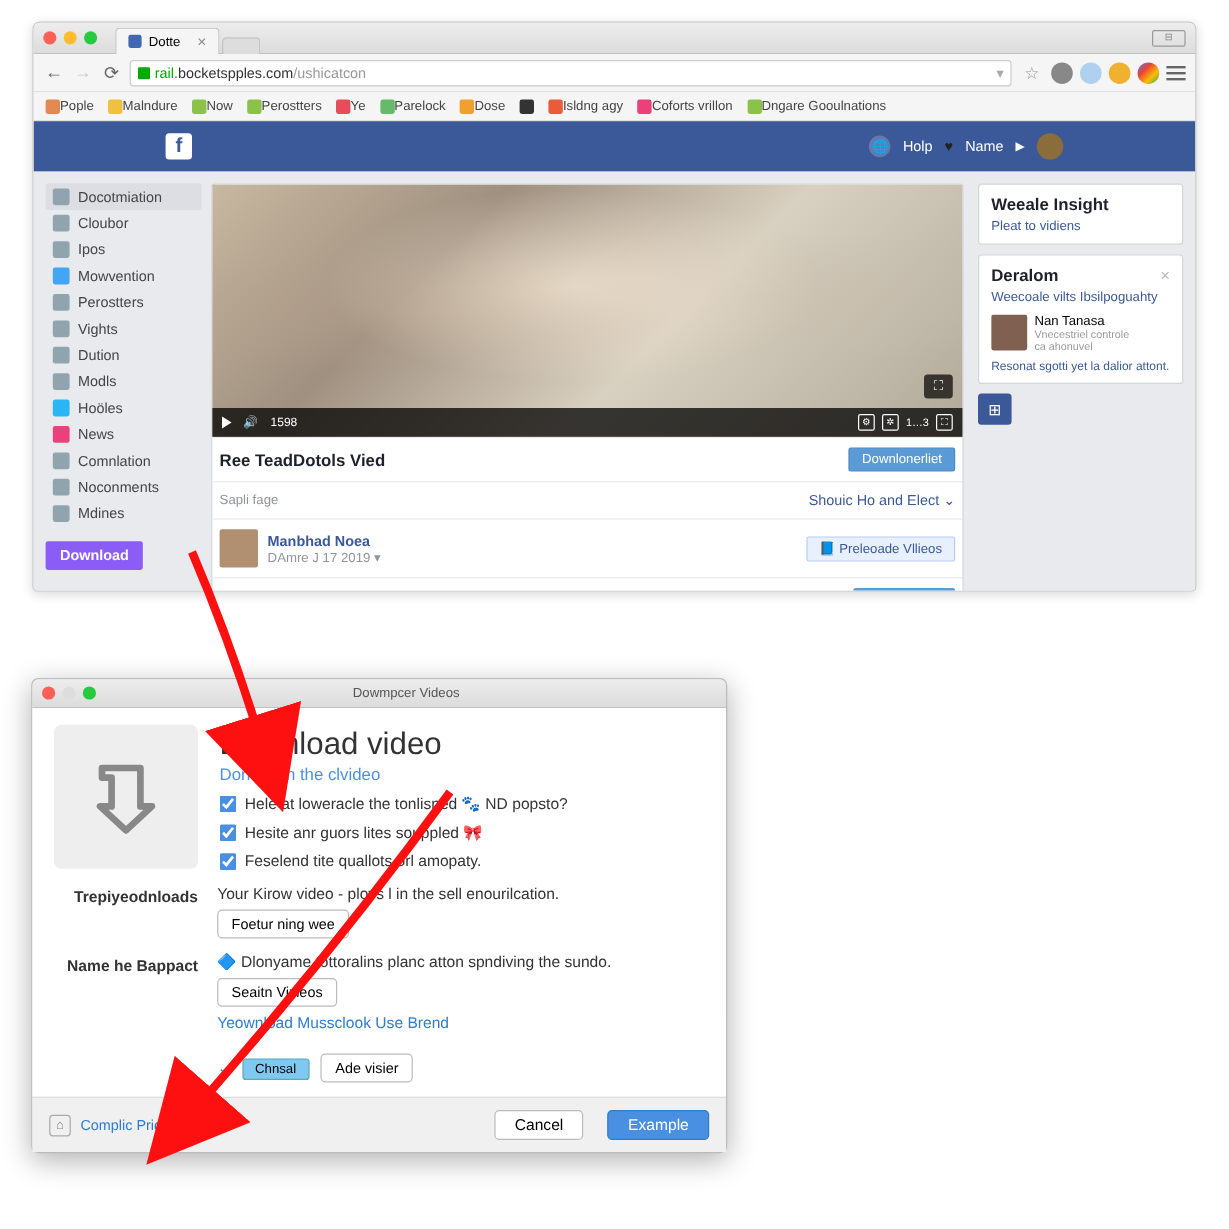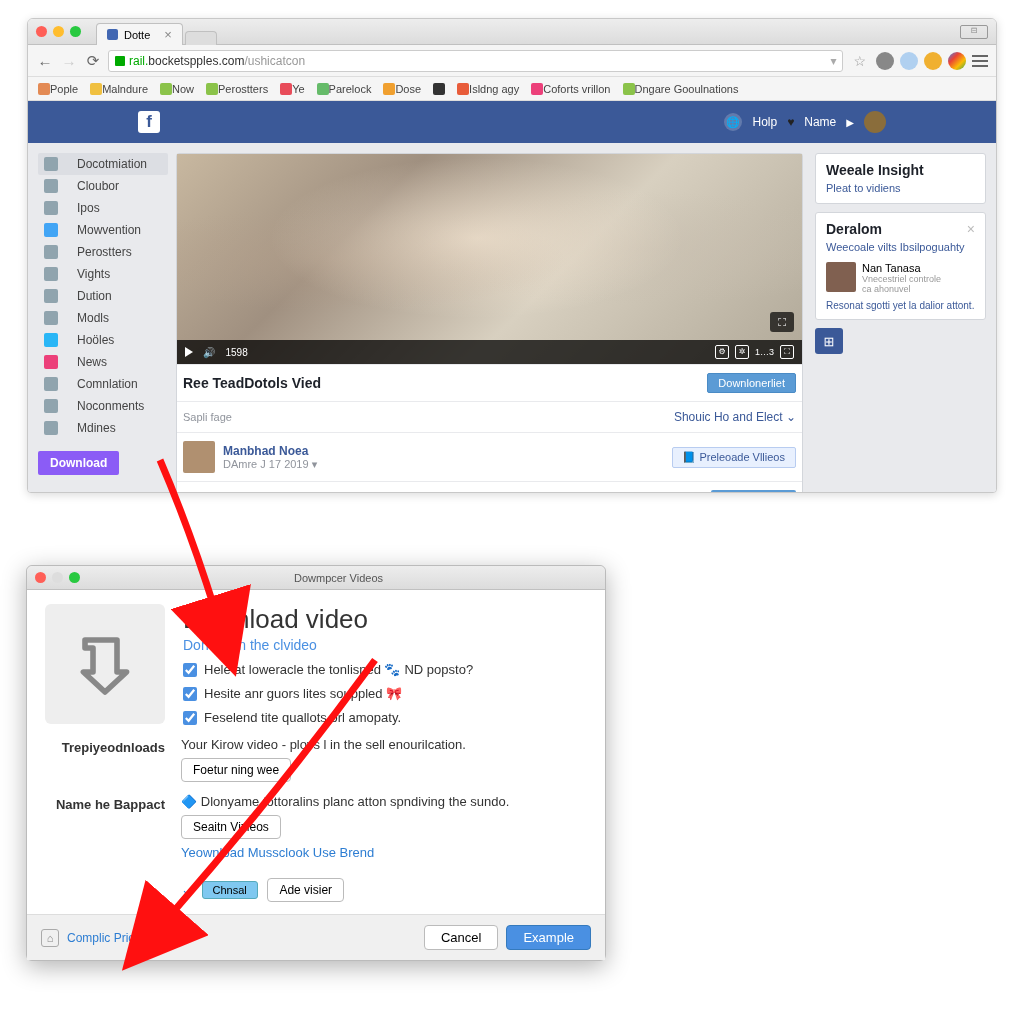--- a/index.html
+++ b/index.html
@@ -35,21 +35,21 @@
 .fb-logo{width:22px;height:22px;background:#fff;border-radius:3px;color:#3b5998;font-weight:700;font-size:17px;text-align:center;line-height:22px;margin-right:6px}
 .fb-search{flex:0 0 500px;height:24px;background:#fff;border-radius:3px;display:flex;align-items:center;padding:0 8px;font-size:12px;color:#777}
 .fb-search .sg{margin-left:auto;color:#888}
 .fb-right{margin-left:auto;display:flex;align-items:center;gap:10px;color:#fff;font-size:12px}
 .fb-ico{width:18px;height:18px;border-radius:50%;background:rgba(255,255,255,.2);display:flex;align-items:center;justify-content:center;font-size:11px}
 .avatar{width:22px;height:22px;border-radius:50%;background:#8a6d3b}
 
 .fb-body{display:flex;background:#e9eaed;height:350px}
 .leftcol{width:140px;padding:10px 0 10px 10px}
 .lnav{list-style:none}
-.lnav li{display:flex;align-items:center;gap:19px;padding:4px 6px;font-size:12px;color:#444;border-radius:2px}
+.lnav li{display:flex;align-items:center;gap:7px;padding:4px 6px;font-size:12px;color:#444;border-radius:2px}
 .lnav li.act{background:#dcdee3}
 .lnav .ic{width:14px;height:14px;border-radius:2px}
 .dl-btn{margin-top:12px;background:#8b5cf6;color:#fff;border:none;padding:5px 12px;font-size:12px;border-radius:2px;font-weight:600}
 
 .midcol{flex:1;padding:10px 8px}
 .video-card{background:#fff;border:1px solid #d3d6db;border-radius:3px}
 .vthumb{height:210px;background:linear-gradient(135deg,#c8b8a0 0%,#a09080 30%,#d8d0c0 60%,#b0a898 100%);position:relative}
 .vthumb::after{content:"";position:absolute;inset:0;background:radial-gradient(ellipse at 48% 40%,rgba(255,240,220,.6) 0%,transparent 45%),radial-gradient(ellipse at 25% 50%,rgba(180,160,140,.5) 0%,transparent 35%),radial-gradient(ellipse at 75% 45%,rgba(200,190,175,.5) 0%,transparent 35%)}
 .vctrl{position:absolute;bottom:0;left:0;right:0;height:24px;background:rgba(0,0,0,.75);display:flex;align-items:center;padding:0 8px;gap:10px;color:#fff;font-size:10px}
 .vctrl .play{width:0;height:0;border-left:8px solid #fff;border-top:5px solid transparent;border-bottom:5px solid transparent}
@@ -85,21 +85,21 @@
 .chk{display:flex;align-items:center;gap:7px;font-size:13px;color:#333;margin-top:9px}
 .chk input{width:14px;height:14px;accent-color:#4a90e2}
 .row{display:flex;align-items:flex-start;gap:16px;margin-top:12px;font-size:13px}
 .row .lbl{width:120px;text-align:right;font-weight:600;color:#333;padding-top:3px}
 .row .body{flex:1;color:#333}
 .sbtn{background:#fff;border:1px solid #bbb;border-radius:4px;padding:4px 11px;font-size:12px;margin-top:6px}
 .bl{color:#2d7dd2;font-size:13px;margin-top:6px;display:inline-block}
 .dlg-foot{background:#f0f0f0;border-top:1px solid #ddd;padding:10px 14px;display:flex;align-items:center}
 .hic{width:18px;height:18px;border:1px solid #aaa;border-radius:3px;margin-right:8px;display:flex;align-items:center;justify-content:center;font-size:11px;color:#888}
 .fl{color:#2d7dd2;font-size:12px}
-.fbt{margin-left:auto;display:flex;gap:8px}
+.fbt{margin-left:auto;display:flex;gap:20px}
 .btn{padding:4px 16px;border:1px solid #bbb;border-radius:4px;background:#fff;font-size:13px}
 .btn.pri{background:#4a90e2;color:#fff;border-color:#357abd}
 .chbtn{background:#7fc8f0;border:1px solid #5ab;padding:2px 10px;font-size:11px;border-radius:3px;margin-right:6px}
 
 
 .arrow{position:absolute;pointer-events:none}
 .arrow svg{overflow:visible}
 </style>
 </head>
 <body>

